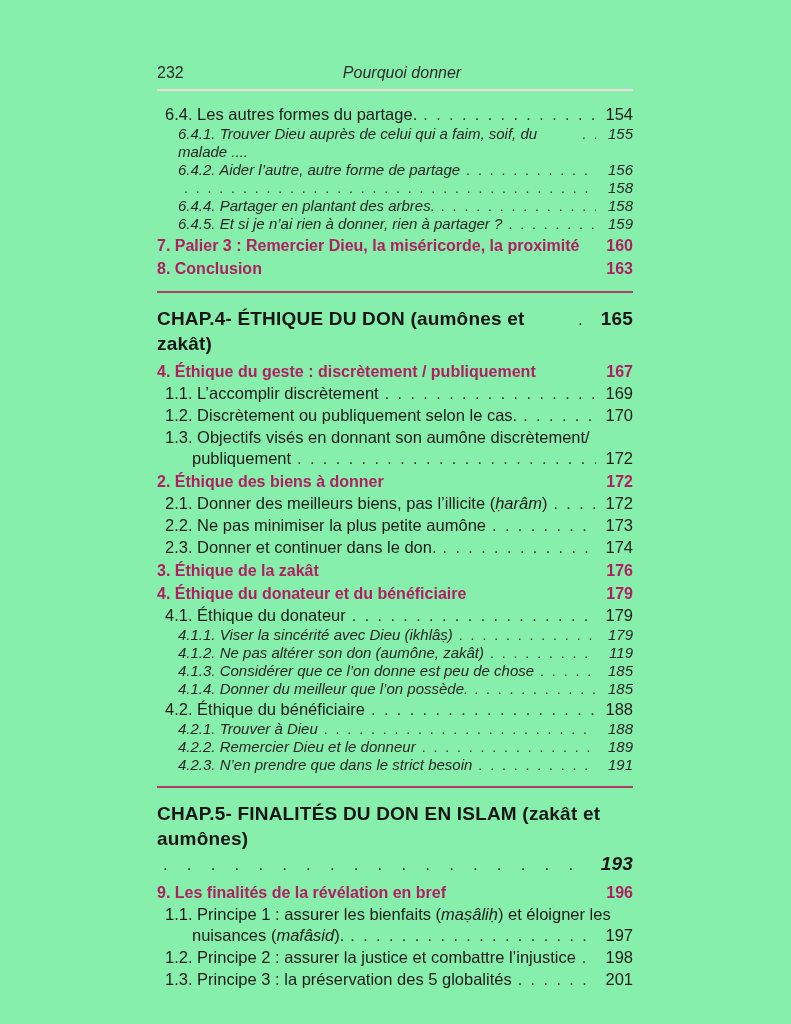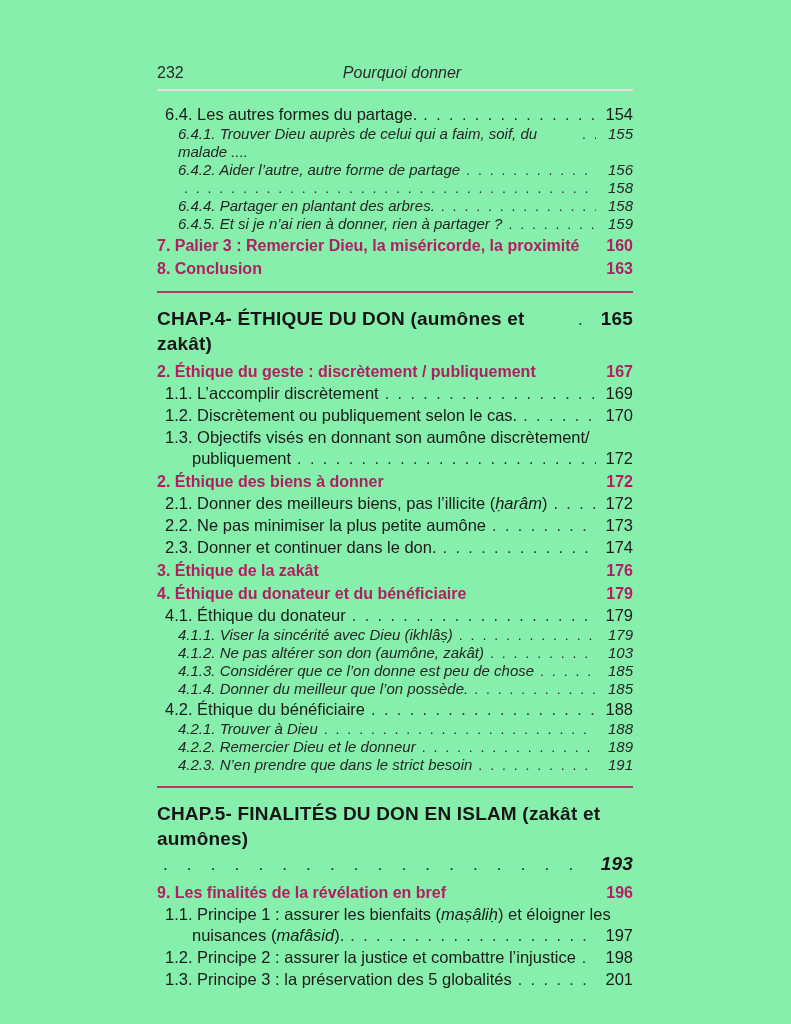--- a/index.html
+++ b/index.html
@@ -122,21 +122,21 @@
       <div class="rule"></div>
       <div class="entry chap">
         <div class="row">
           <span class="label">CHAP.4- ÉTHIQUE DU DON (aumônes et zakât)</span>
           <span class="leader"></span>
           <span class="page-num">165</span>
         </div>
       </div>
       <div class="entry head1">
         <div class="row">
-          <span class="label">2. Éthique du geste : discrètement / publiquement</span>
+          <span class="label">4. Éthique du geste : discrètement / publiquement</span>
           <span class="spacer"></span>
           <span class="page-num">167</span>
         </div>
       </div>
       <div class="entry sub2">
         <div class="row">
           <span class="label">1.1. L’accomplir discrètement</span>
           <span class="leader"></span>
           <span class="page-num">169</span>
         </div>
@@ -211,21 +211,21 @@
         <div class="row">
           <span class="label">4.1.1. Viser la sincérité avec Dieu (ikhlâṣ)</span>
           <span class="leader"></span>
           <span class="page-num">179</span>
         </div>
       </div>
       <div class="entry sub3">
         <div class="row">
           <span class="label">4.1.2. Ne pas altérer son don (aumône, zakât)</span>
           <span class="leader"></span>
-          <span class="page-num">103</span>
+          <span class="page-num">119</span>
         </div>
       </div>
       <div class="entry sub3">
         <div class="row">
           <span class="label">4.1.3. Considérer que ce l’on donne est peu de chose</span>
           <span class="leader"></span>
           <span class="page-num">185</span>
         </div>
       </div>
       <div class="entry sub3">

